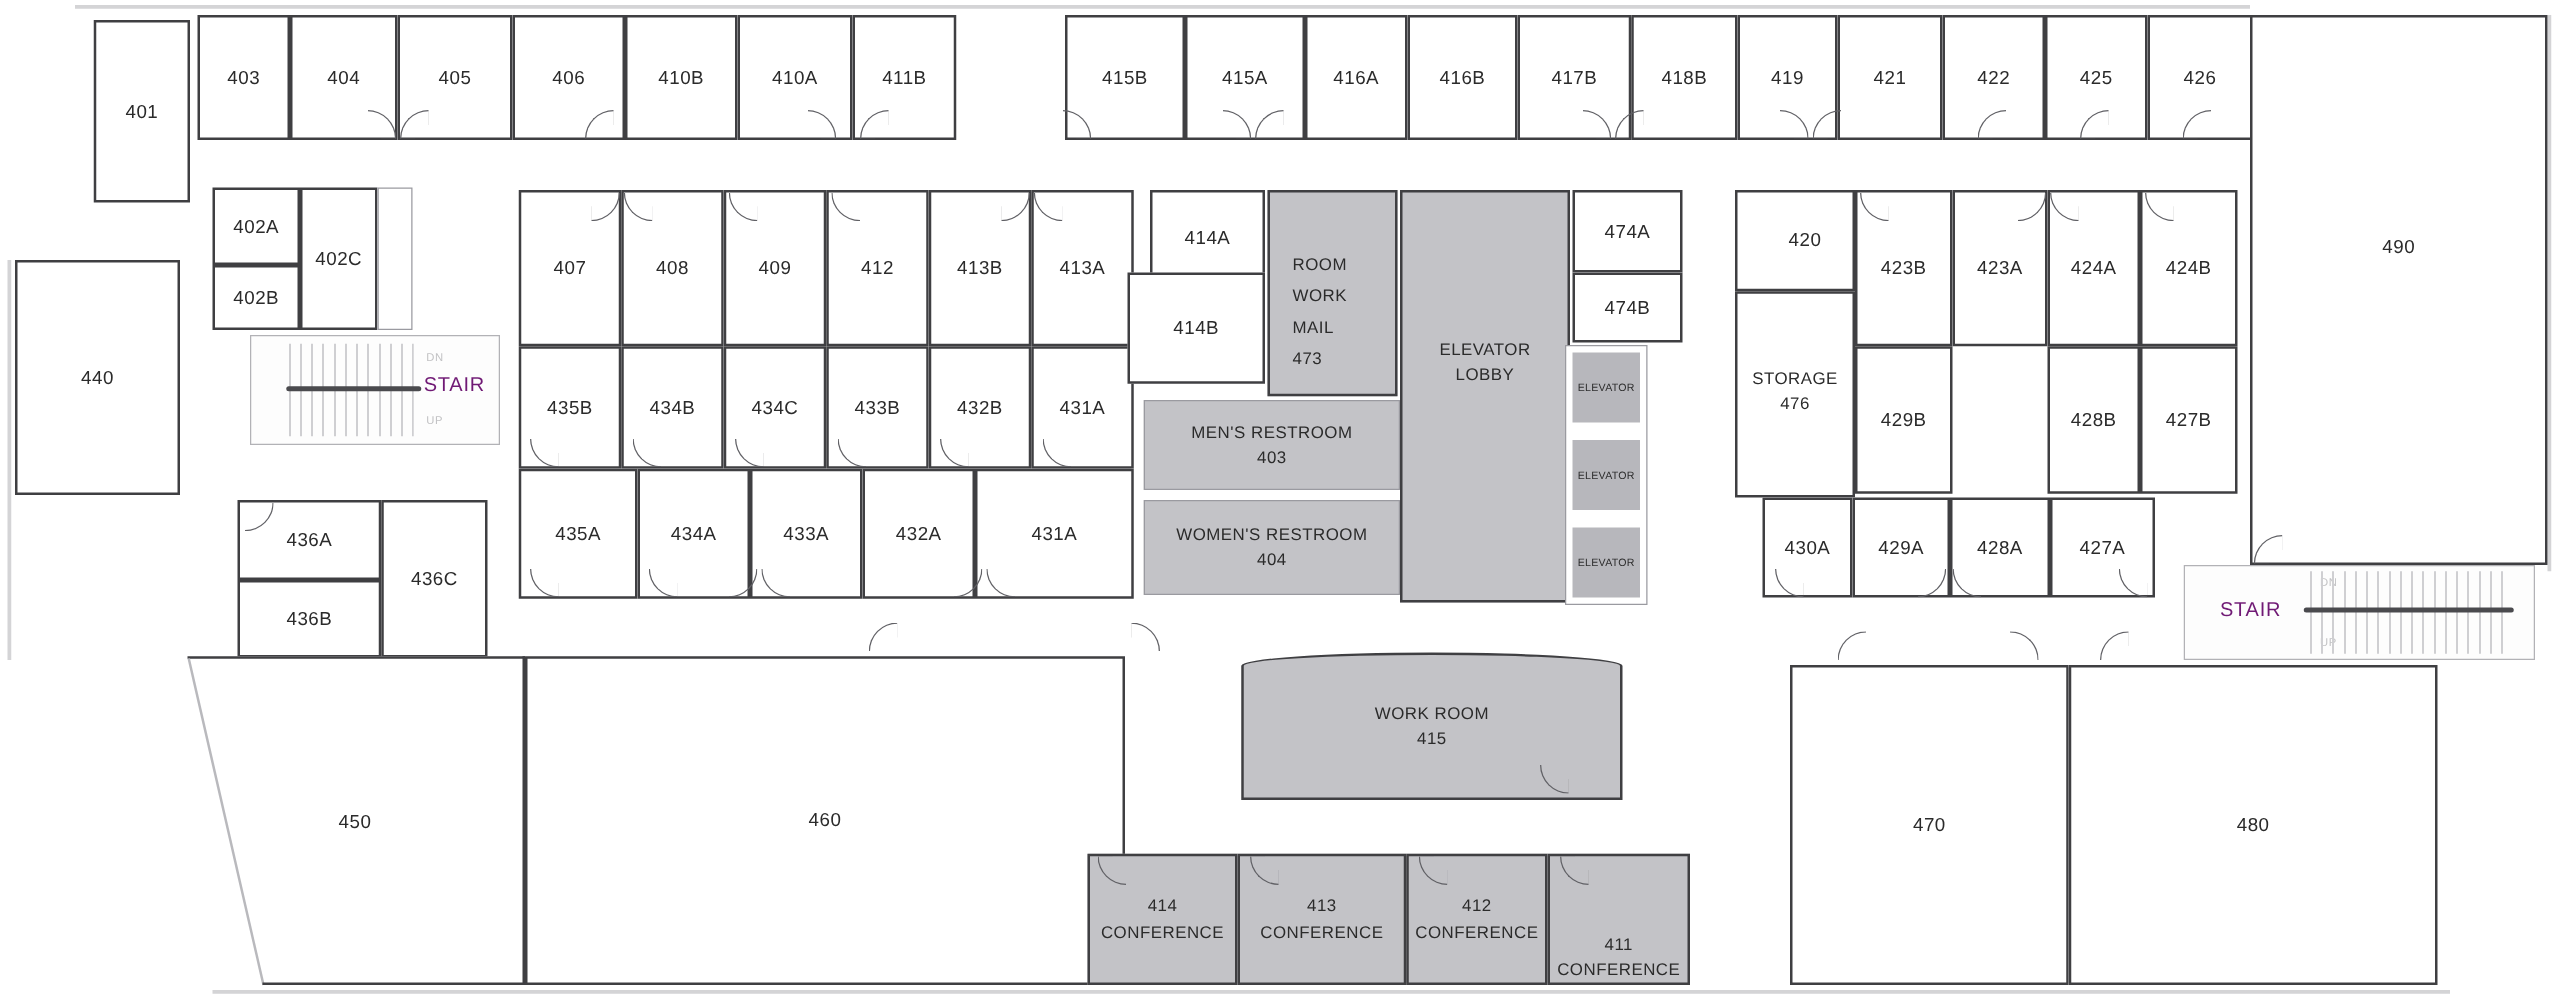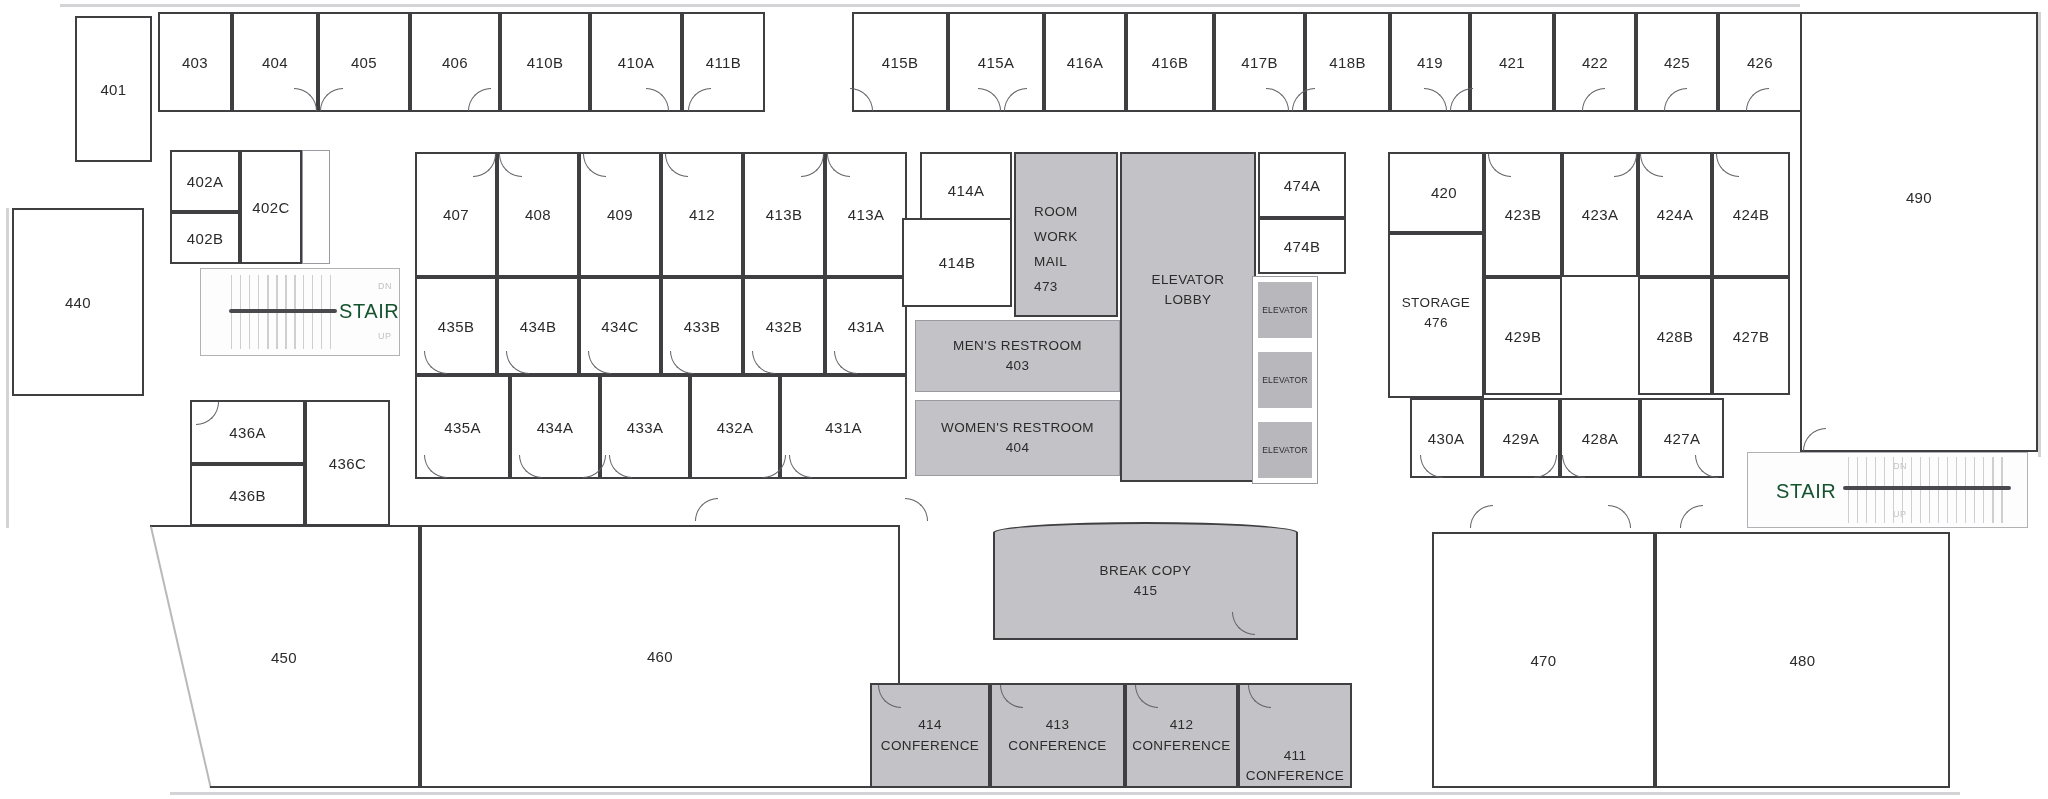--- a/index.html
+++ b/index.html
@@ -16,22 +16,22 @@
   .lightseg{position:absolute;background:#d4d4d6;}
   .slant{position:absolute;width:2px;background:#b9b9bd;transform-origin:top left;}
   .arc{position:absolute;width:22px;height:22px;}
   .arc.nw{border-left:1.4px solid #606065;border-top:1.4px solid #606065;border-top-left-radius:100%;}
   .arc.ne{border-right:1.4px solid #606065;border-top:1.4px solid #606065;border-top-right-radius:100%;}
   .arc.sw{border-left:1.4px solid #606065;border-bottom:1.4px solid #606065;border-bottom-left-radius:100%;}
   .arc.se{border-right:1.4px solid #606065;border-bottom:1.4px solid #606065;border-bottom-right-radius:100%;}
   .stairbox{position:absolute;box-sizing:border-box;border:1.5px solid #b2b2b6;background:#fdfdfd;}
   .treads{position:absolute;background:repeating-linear-gradient(90deg,#cfcfd2 0 1.5px,transparent 1.5px 9px);}
   .rail{position:absolute;background:#4a4a4e;border-radius:2px;}
-  .tinylight{position:absolute;font-size:9px;color:#c2c2c4;letter-spacing:.5px;margin-left:37px;}
-  .stairlabel{position:absolute;font-size:20px;color:#14532d;letter-spacing:.6px;}
+  .tinylight{position:absolute;font-size:9px;color:#c2c2c4;letter-spacing:.5px;}
+  .stairlabel{position:absolute;font-size:16px;color:#701a75;letter-spacing:.6px;}
   .shaftcol{position:absolute;box-sizing:border-box;border:1.5px solid #9a9aa0;background:#fff;}
   .shaft{position:absolute;background:#b7b7bc;display:flex;align-items:center;justify-content:center;
          font-size:8.5px;color:#2e2e2e;letter-spacing:.2px;}
   .copyroom{align-items:flex-start !important;}
   .copyroom .inner{padding:46px 0 0 18px;text-align:left;line-height:1.85;}
   .lobby .inner{padding-top:116px;text-align:center;line-height:1.5;}
   .storage .inner{padding-top:58px;text-align:center;line-height:1.5;}
   .confroom .inner,.center2 .inner{text-align:center;line-height:1.5;}
   .breakroom{border-top-left-radius:50% 9%;border-top-right-radius:50% 9%;}
 </style>
@@ -308,21 +308,21 @@
     </div>
   <div class="room" style="left:1432px;top:532px;width:223px;height:256px;">
       <span>470</span>
     </div>
   <div class="room" style="left:1655px;top:532px;width:295px;height:256px;">
       <span>480</span>
     </div>
 
   <div class="room gray col center2 breakroom" style="left:993px;top:522px;width:305px;height:118px;justify-content:center;">
     <div class="inner">
-      <span style="display:block">BREAK COPY</span>
+      <span style="display:block">WORK ROOM</span>
       <span style="display:block">415</span>
     </div>
   </div>
 
   <div class="room gray col confroom" style="left:870px;top:683px;width:120px;height:105px;justify-content:center;">
     <div class="inner">
       <span style="display:block">414</span>
       <span style="display:block">CONFERENCE</span>
     </div>
   </div>

